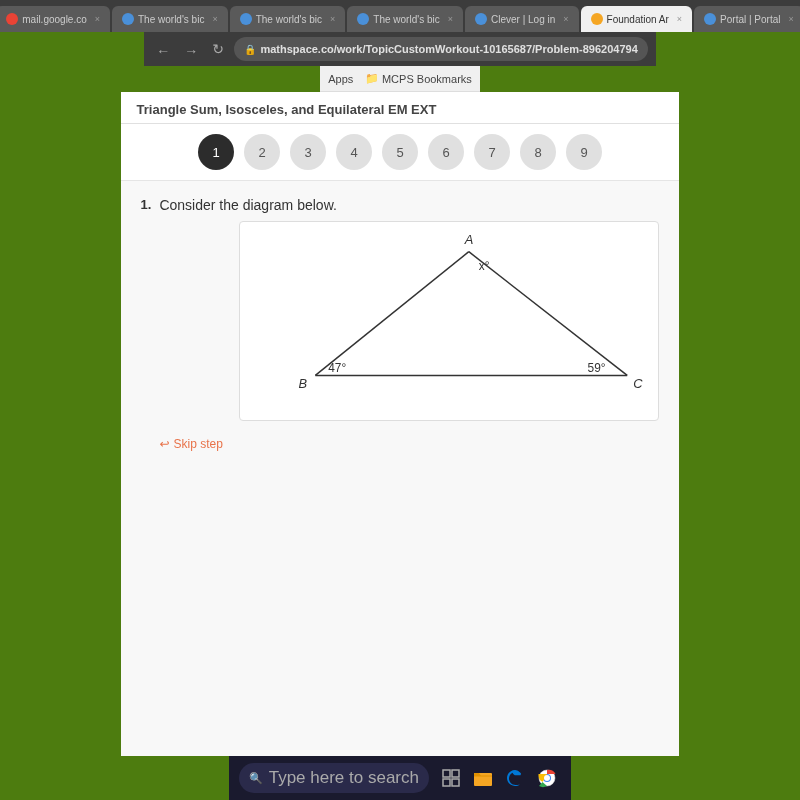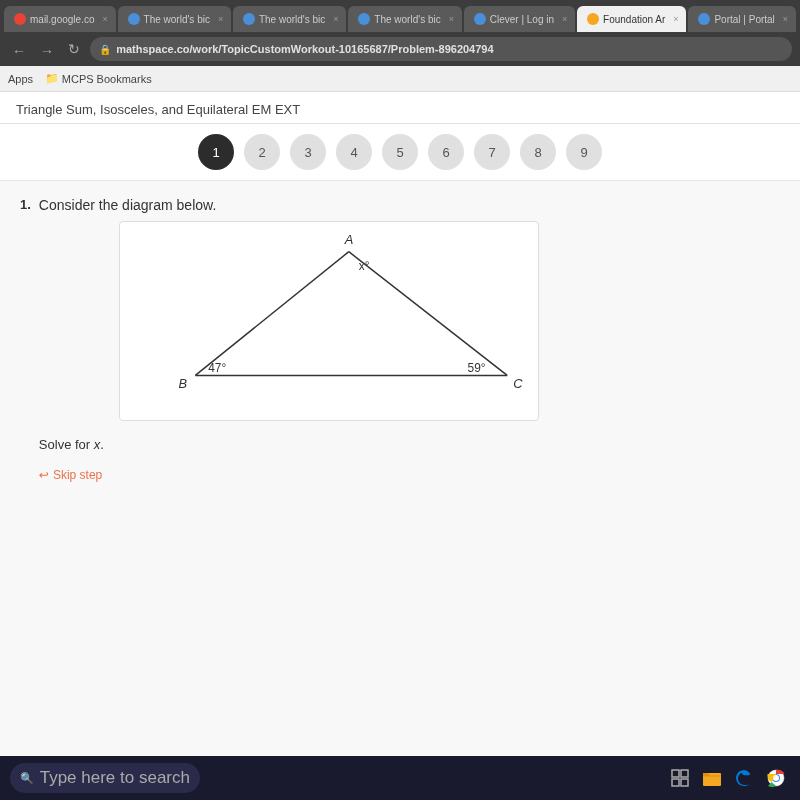--- a/index.html
+++ b/index.html
@@ -11,20 +11,21 @@
       font-family: Arial, sans-serif;
     }
 
     
     .browser-frame {
       width: 800px;
       height: 800px;
       background: #4d7c0f;
       display: flex;
       flex-direction: column;
+      align-items: center;
     }
 
     
     .tab-bar {
       background: #3c3c3c;
       height: 32px;
       display: flex;
       align-items: flex-end;
       padding: 0 4px;
       gap: 2px;
@@ -136,21 +137,21 @@
     .page-header {
       background: #fff;
       padding: 10px 16px 6px;
       border-bottom: 1px solid #e0e0e0;
       flex-shrink: 0;
     }
 
     .page-title {
       font-size: 13px;
       color: #444;
-      font-weight: normal;
+      font-weight: bold;
     }
 
     
     .question-nav {
       background: #fff;
       padding: 10px 0;
       display: flex;
       justify-content: center;
       gap: 10px;
       border-bottom: 1px solid #e5e5e5;
@@ -376,23 +377,20 @@
               <text x="226" y="22" font-size="13" fill="#333" font-style="italic">A</text>
               <text x="58" y="168" font-size="13" fill="#333" font-style="italic">B</text>
               <text x="396" y="168" font-size="13" fill="#333" font-style="italic">C</text>
 
               <text x="240" y="48" font-size="12" fill="#333">x°</text>
               <text x="88" y="152" font-size="12" fill="#333">47°</text>
               <text x="350" y="152" font-size="12" fill="#333">59°</text>
             </svg>
           </div>
 
-          <div class="solve-text">
-            Solve for <em>x</em>.
-          </div>
 
           <div class="skip-step">
             <span>↩</span>
             <span>Skip step</span>
           </div>
         </div>
       </div>
     </div>
   </div>
 

